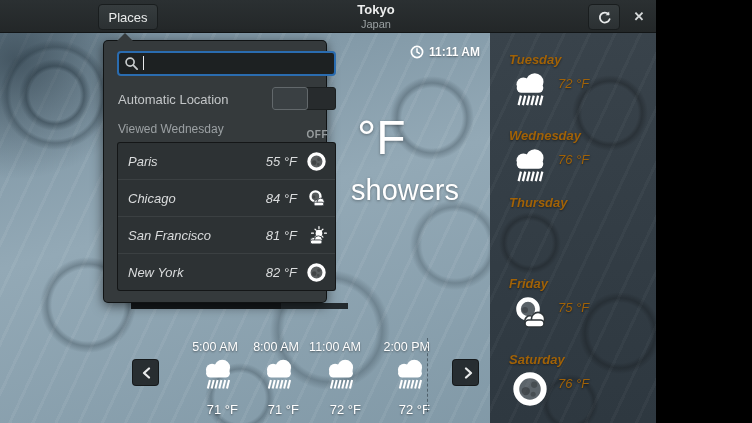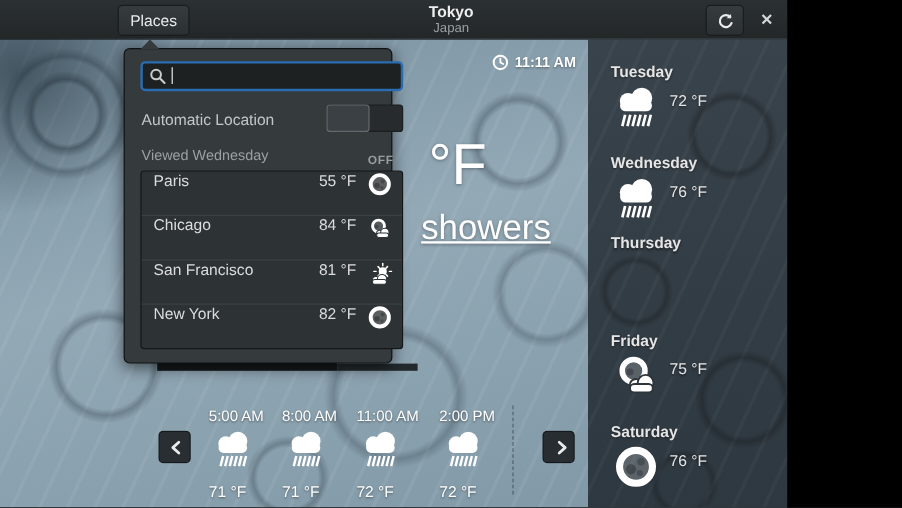--- a/index.html
+++ b/index.html
@@ -38,36 +38,36 @@
 
   
   .panel{position:absolute;left:490px;top:33px;width:166px;height:390px;
     background-image:
       radial-gradient(circle at 120px 80px,  rgba(0,0,0,0) 28px, rgba(0,0,0,0.22) 32px, rgba(0,0,0,0) 38px),
       radial-gradient(circle at 40px 210px,  rgba(0,0,0,0) 22px, rgba(0,0,0,0.20) 26px, rgba(0,0,0,0) 31px),
       radial-gradient(circle at 130px 300px, rgba(0,0,0,0) 30px, rgba(0,0,0,0.20) 35px, rgba(0,0,0,0) 41px),
       radial-gradient(circle at 80px 370px,  rgba(0,0,0,0) 20px, rgba(0,0,0,0.18) 24px, rgba(0,0,0,0) 29px),
       repeating-linear-gradient(115deg, rgba(255,255,255,0) 0 20px, rgba(255,255,255,0.03) 20px 23px),
       linear-gradient(180deg,#39434b,#333d45 50%,#2e3840);}
-  .day{position:absolute;left:509px;width:145px;color:#e5e5e5;text-shadow:0 1px 2px rgba(0,0,0,0.45);}
+  .day{position:absolute;left:509px;width:145px;color:#a16207;text-shadow:0 1px 2px rgba(0,0,0,0.45);font-style:italic;}
   .day-label{font-size:13px;font-weight:bold;}
   .day-row{display:flex;align-items:flex-start;margin-top:3px;}
   .day-row .temp{font-size:13px;margin-left:7px;margin-top:6px;}
   .day-icon{width:42px;}
 
   
   .clocktime{position:absolute;left:410px;top:45px;display:flex;gap:5px;
              color:#fff;font-size:12px;font-weight:bold;text-shadow:0 1px 2px rgba(0,0,0,0.4);}
   .big-unit{position:absolute;left:357px;top:110px;color:#fff;font-size:48px;font-weight:300;
             text-shadow:0 1px 3px rgba(0,0,0,0.35);}
   .condition{position:absolute;left:351px;top:174px;color:#fff;font-size:29px;font-weight:300;
-             text-shadow:0 1px 3px rgba(0,0,0,0.35);text-decoration:underline;}
-
-  
-  .hour{position:absolute;top:340px;width:64px;text-align:left;color:#fff;
+             text-shadow:0 1px 3px rgba(0,0,0,0.35);}
+
+  
+  .hour{position:absolute;top:340px;width:64px;text-align:right;color:#fff;
         text-shadow:0 1px 2px rgba(0,0,0,0.45);}
   .hour .htime{font-size:12.5px;}
   .hour .hicon{margin-top:3px;height:34px;}
   .hour .htemp{font-size:13px;margin-top:11px;}
   .nav-btn{position:absolute;top:359px;width:27px;height:27px;box-sizing:border-box;
            background:rgba(26,30,32,0.88);border:1px solid rgba(0,0,0,0.45);border-radius:4px;
            display:flex;align-items:center;justify-content:center;}
   .dash-sep{position:absolute;left:427px;top:338px;height:74px;width:0;
             border-left:1px dashed rgba(15,25,32,0.45);}
 
@@ -87,21 +87,21 @@
   .pop-label{position:absolute;left:14px;top:51px;color:#c3c6c8;font-size:13px;}
   .switch{position:absolute;left:168px;top:46px;width:64px;height:23px;box-sizing:border-box;
           background:#272b2d;border:1px solid #1b1f20;border-radius:3px;}
   .knob{position:absolute;left:-1px;top:-1px;width:36px;height:23px;box-sizing:border-box;
         background:#3a4043;border:1px solid #62686b;border-radius:3px;}
   .switch-state{position:absolute;right:7px;top:5px;font-size:10px;font-weight:bold;
                 color:#989d9f;letter-spacing:0.5px;margin-top:36px;}
   .section-title{position:absolute;left:14px;top:81px;color:#9ba0a3;font-size:12px;}
   .city-list{position:absolute;left:13px;top:101px;width:219px;box-sizing:border-box;
              background:#2d3234;border:1px solid rgba(0,0,0,0.55);border-radius:3px;}
-  .city-row{display:flex;height:36px;padding:0 8px 0 10px;}
+  .city-row{display:flex;align-items:center;height:36px;padding:0 8px 0 10px;font-style:italic;}
   .city-row + .city-row{border-top:1px solid rgba(255,255,255,0.07);}
   .city-name{flex:1;color:#dadcdd;font-size:13px;}
   .city-temp{color:#dadcdd;font-size:13px;}
   .city-icon{width:21px;height:21px;margin-left:9px;display:flex;align-items:center;justify-content:center;}
 
   .under-bar1{position:absolute;left:131px;top:302px;width:150px;height:7px;background:#15191b;}
   .under-bar2{position:absolute;left:281px;top:303px;width:67px;height:6px;background:#232a2e;}
 </style>
 </head>
 <body>

